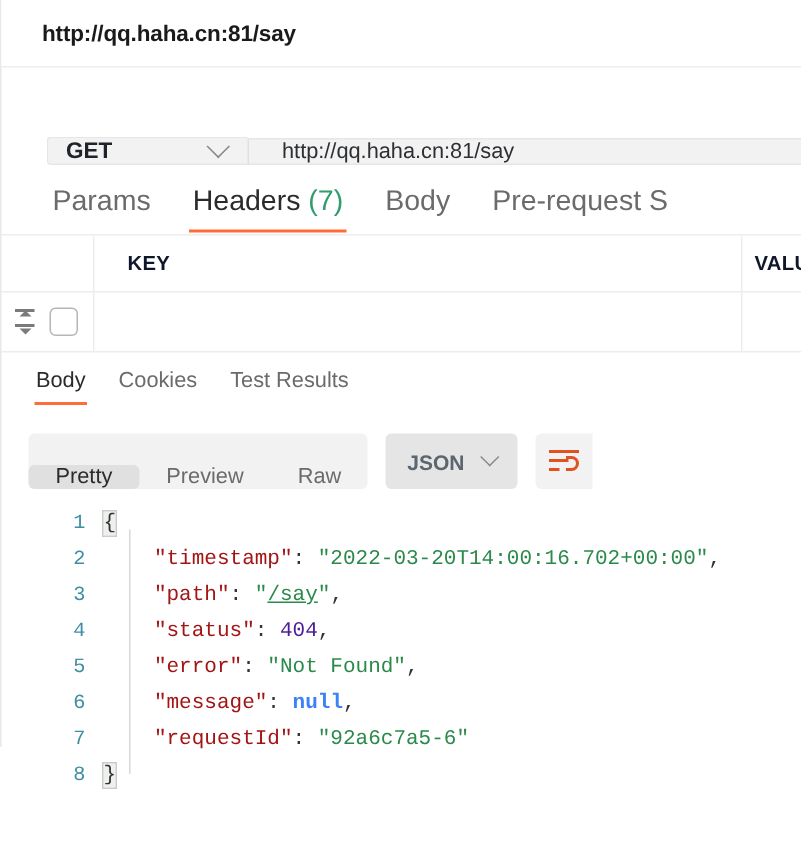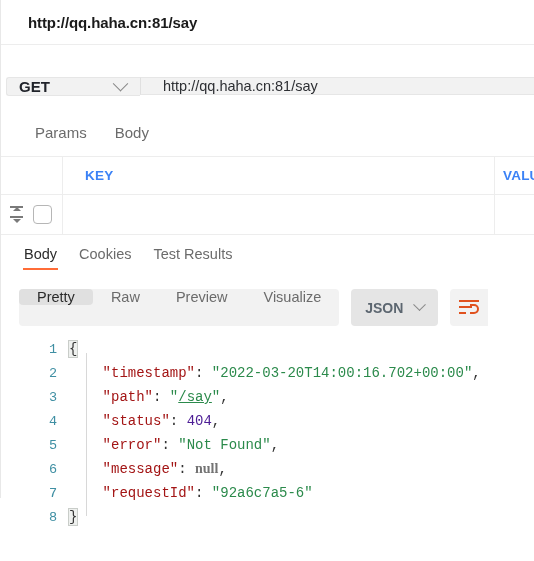--- a/index.html
+++ b/index.html
@@ -29,22 +29,22 @@
     font-weight: bold;
     color: #1a1a1a;
     letter-spacing: -0.1px;
   }
 
   
   .urlrow {
     margin-top: 17px;
     height: 48px;
     display: flex;
-    align-items: center;
-    padding-left: 5px;
+    align-items: flex-end;
+    padding-left: 30px;
   }
   .method-box {
     width: 134px;
     background: #f2f2f2;
     border: 1px solid #e6e6e6;
     border-right: none;
     border-radius: 3px 0 0 3px;
     display: flex; align-items: center; justify-content: space-between;
     padding: 0 14px 0 12px;
   }
@@ -69,21 +69,21 @@
   
   .req-tabs {
     margin-top: 14px;
     height: 33px;
     display: flex; align-items: flex-start;
     padding-left: 20px;
     border-bottom: 1px solid #ededed;
     gap: 0;
   }
   .rtab {
-    font-size: 15px;
+    font-size: 19px;
     color: #6b6b6b;
     padding: 0 14px 9px 14px;
     position: relative;
     white-space: nowrap;
   }
   .rtab.active { color: #2b2b2b; }
   .rtab.active::after {
     content: "";
     position: absolute;
     left: 12px; right: 12px; bottom: 0;
@@ -94,21 +94,21 @@
   
   .kv-head {
     height: 38px;
     display: flex;
     border-bottom: 1px solid #ededed;
   }
   .kv-gut { width: 62px; border-right: 1px solid #ededed; }
   .kv-key { flex: 1; display: flex; align-items: center; padding-left: 22px;
             border-right: 1px solid #ededed; }
   .kv-val { width: 39px; display: flex; align-items: center; padding-left: 8px; }
-  .kv-label { font-size: 13.5px; font-weight: bold; color: #3b82f6; letter-spacing: .2px; }
+  .kv-label { font-size: 13.5px; font-weight: bold; color: #0f172a; letter-spacing: .2px; }
 
   .kv-row {
     height: 40px;
     display: flex;
     border-bottom: 1px solid #ededed;
   }
   .kv-row .kv-gut {
     display: flex; align-items: center; gap: 9px; padding-left: 8px;
   }
   .drag-ico { width: 15px; height: 17px; position: relative; }
@@ -148,21 +148,21 @@
 
   
   .fmtbar {
     margin-top: 9px;
     height: 41px;
     display: flex; align-items: center;
     padding-left: 18px; gap: 12px;
   }
   .seg {
     height: 37px; background: #f2f2f2; border-radius: 4px;
-    display: flex; align-items: flex-start;
+    display: flex; align-items: flex-end;
   }
   .seg .s {
     display: flex; align-items: center; padding: 0 18px;
     font-size: 14.5px; color: #6b6b6b; border-radius: 4px;
   }
   .seg .s.active { background: #e0e0e0; color: #2b2b2b; }
   .pill {
     height: 37px; background: #e5e5e5; border-radius: 4px;
     display: flex; align-items: center; gap: 12px; padding: 0 14px;
   }
@@ -203,21 +203,21 @@
     font-family: "Liberation Mono", monospace; font-size: 14px;
   }
   .lnum {
     width: 68px; text-align: right; padding-right: 12px;
     color: #3f8fa3; font-size: 13.5px;
   }
   .ctext { white-space: pre; color: #333; }
   .k { color: #a31515; }
   .s { color: #2b8a4b; }
   .n { color: #4c1d95; }
-  .nul { color: #737373; font-weight: bold; font-family: Liberation Serif, serif; }
+  .nul { color: #3b82f6; font-weight: bold; }
   .p { color: #333; }
   .lnk { color: #2b8a4b; text-decoration: underline; }
   .brace {
     background: #eef0ee; outline: 1px solid #c9cdc9; color: #333;
   }
 </style>
 </head>
 <body>
 
 <div class="app">
@@ -233,22 +233,29 @@
     </div>
     <div class="url-box">
       <span class="url-text">http://qq.haha.cn:81/say</span>
     </div>
   </div>
 
   <div class="req-tabs">
     <div class="rtab">
       <span>Params</span>
     </div>
+    <div class="rtab active">
+      <span>Headers</span>
+      <span class="cnt">(7)</span>
+    </div>
     <div class="rtab">
       <span>Body</span>
+    </div>
+    <div class="rtab">
+      <span>Pre-request S</span>
     </div>
   </div>
 
   <div class="kv-head">
     <div class="kv-gut"></div>
     <div class="kv-key">
       <span class="kv-label">KEY</span>
     </div>
     <div class="kv-val">
       <span class="kv-label">VALU</span>
@@ -280,27 +287,24 @@
       <span>Test Results</span>
     </div>
   </div>
 
   <div class="fmtbar">
     <div class="seg">
       <div class="s active">
         <span>Pretty</span>
       </div>
       <div class="s">
-        <span>Raw</span>
-      </div>
-      <div class="s">
         <span>Preview</span>
       </div>
       <div class="s">
-        <span>Visualize</span>
+        <span>Raw</span>
       </div>
     </div>
     <div class="pill">
       <span class="pill-label">JSON</span>
       <span class="chev2"></span>
     </div>
     <div class="wrapbtn">
       <span class="wrapico">
         <i></i>
           <i></i>

